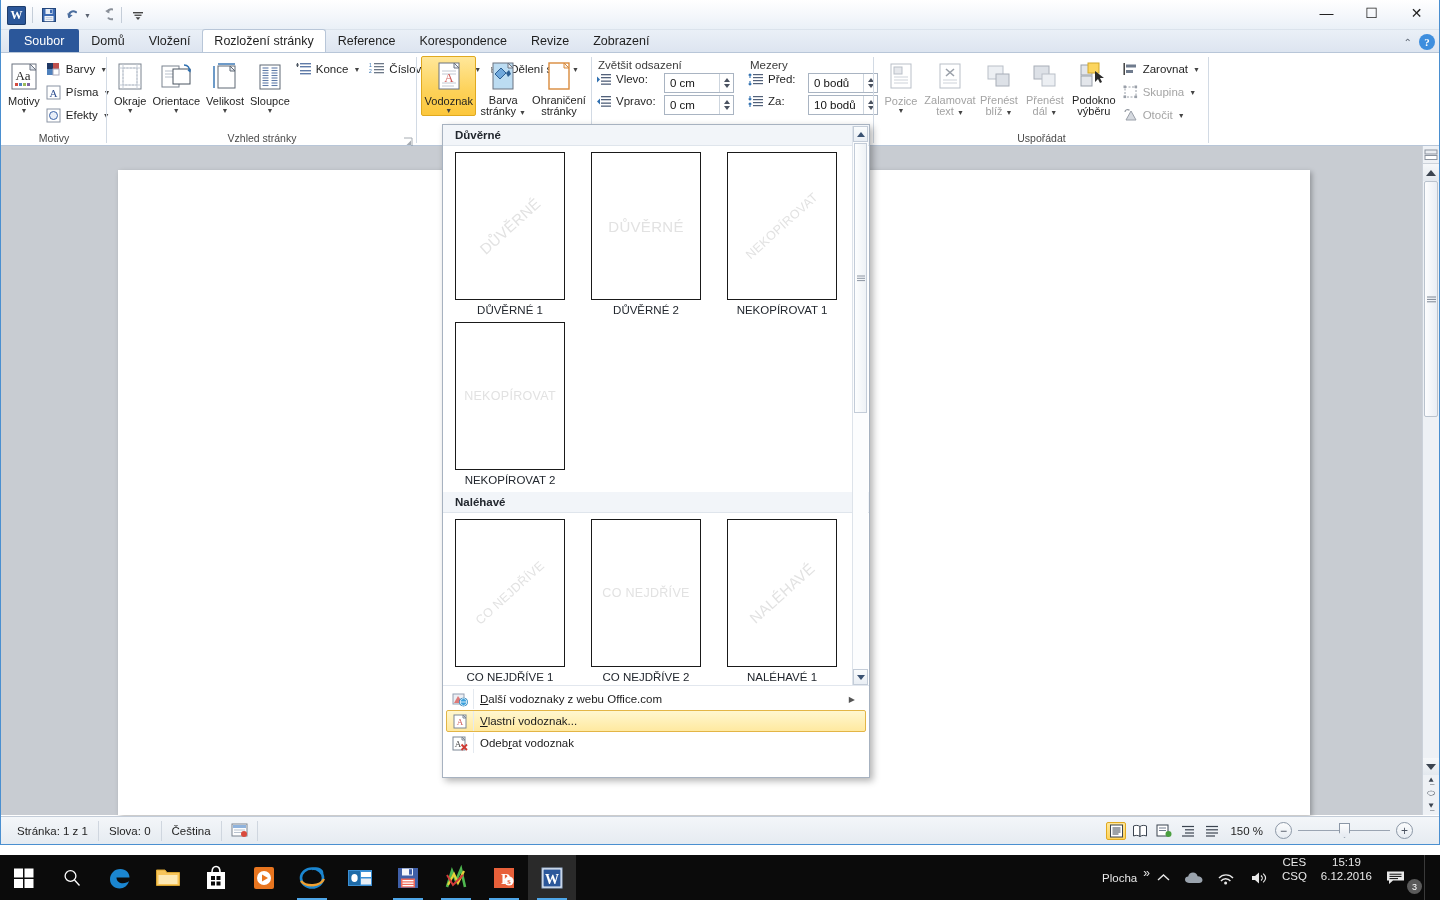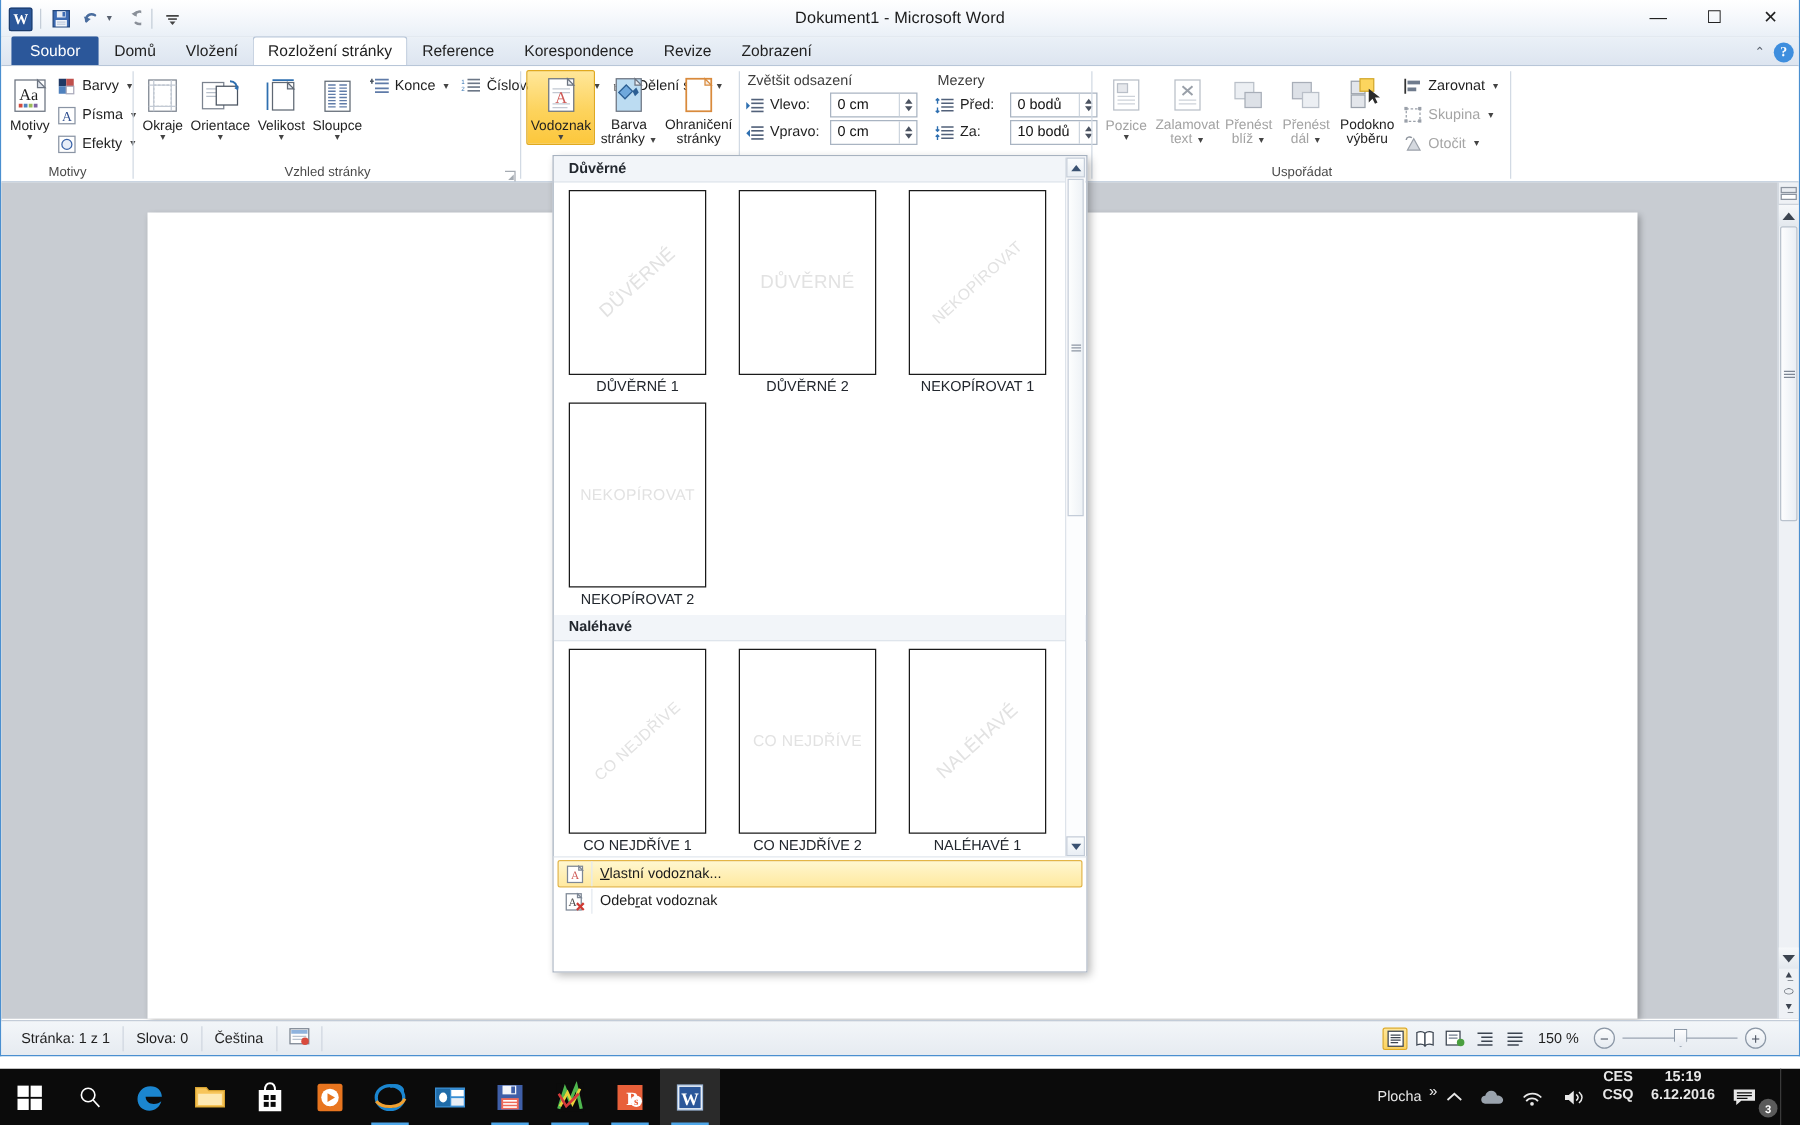--- a/index.html
+++ b/index.html
@@ -115,21 +115,21 @@
 
   .smallbtn {
     display: flex; align-items: center; gap: 4px; height: 22px;
     font-size: 11.5px; color: #1f1f1f; padding: 0 4px 0 2px;
     border: 1px solid transparent; border-radius: 2px; white-space: nowrap;
   }
   .smallbtn.dim { color: #a5a5a5; }
   .smallbtn .mini { width: 16px; height: 16px; display: flex; align-items: center; justify-content: center; }
   .smallbtn .dd { font-size: 7px; color: #444; margin-left: 1px; }
 
-  .fieldrow { display: flex; align-items: center; gap: 4px; height: 22px; font-size: 11.5px; color: #1f1f1f; }
+  .fieldrow { display: flex; align-items: flex-start; gap: 4px; height: 22px; font-size: 11.5px; color: #1f1f1f; }
   .fieldrow .flab { min-width: 44px; }
   .spinbox {
     display: flex; align-items: center; width: 70px; height: 20px;
     border: 1px solid #a9b4c2; background: #fff; font-size: 11.5px; color: #111;
   }
   .spinbox .val { flex: 1; padding-left: 5px; line-height: 18px; }
   .spinbox .arrows {
     width: 14px; height: 18px; border-left: 1px solid #cdd5de;
     display: flex; flex-direction: column; align-items: center; justify-content: center; gap: 2px;
   }
@@ -250,21 +250,21 @@
   
   .taskbar {
     position: absolute; left: 0; bottom: 0; width: 1440px; height: 45px;
     background: #0b0b0b; display: flex; align-items: center;
   }
   .tb-left { display: flex; align-items: center; height: 45px; }
   .tb-btn { width: 48px; height: 45px; display: flex; align-items: center; justify-content: center; position: relative; }
   .tb-btn.running::after { content: ""; position: absolute; left: 9px; right: 9px; bottom: 0; height: 2px; background: #4ea6e8; }
   .tb-btn.active { background: #2a2a2a; }
   .tb-right { margin-left: auto; display: flex; align-items: center; height: 45px; padding-right: 8px; color: #e8e8e8; font-size: 11.5px; }
-  .tb-right .seg { display: flex; align-items: center; padding: 0 7px; height: 45px; font-weight: bold; }
+  .tb-right .seg { display: flex; align-items: center; padding: 0 7px; height: 45px; }
   .clock { display: flex; flex-direction: column; align-items: center; line-height: 14px; font-size: 11.5px; }
   .kbd { display: flex; flex-direction: column; align-items: center; line-height: 14px; font-size: 11.5px; }
   .notif-badge {
     position: absolute; right: 2px; bottom: 6px; width: 15px; height: 15px;
     border-radius: 50%; background: #5a5a5a; color: #fff; font-size: 9px;
     display: flex; align-items: center; justify-content: center;
   }
   .peek { width: 8px; height: 45px; border-left: 1px solid #3a3a3a; }
   .desktop-label { padding: 0 6px; }
 </style>
@@ -305,21 +305,20 @@
         <div class="sep"></div>
         <div class="ico">
           <svg width="14" height="14" viewBox="0 0 14 14">
             <rect x="2" y="4" width="10" height="1.4" fill="#444"></rect>
             <rect x="3.5" y="6.6" width="7" height="1.3" fill="#444"></rect>
             <path d="M4.6 9.2 L9.4 9.2 L7 12 Z" fill="#444"></path>
           </svg>
         </div>
       </div>
 
-      <div class="win-title">Dokument1  -  Microsoft Word</div>
 
       <div class="wincontrols">
         <div>—</div>
         <div>☐</div>
         <div class="close">✕</div>
       </div>
     </div>
 
     <div class="tabstrip">
       <div class="tab file">Soubor</div>
@@ -938,20 +937,33 @@
               </svg>
           </div>
           <div class="gtrack"></div>
           <div class="ga">
               <span class="tri-sm dn"></span>
             </div>
         </div>
       </div>
 
       <div class="wm-cmds">
+        <div class="wm-cmd">
+          <span class="cico">
+            <svg width="16" height="15" viewBox="0 0 16 15">
+              <rect x="1" y="2" width="11" height="10" fill="#eceff4" stroke="#93a0b2"></rect>
+              <path d="M2 11 L6 4 L11 11 Z" fill="#d9534f" opacity=".75"></path>
+              <circle cx="11.5" cy="10" r="4" fill="#3aa0dd" stroke="#1f7ab5"></circle>
+              <path d="M8 10 h7 M11.5 6.2 a5 4 0 0 1 0 7.6 a5 4 0 0 1 0 -7.6" fill="none" stroke="#ffffff" stroke-width=".8"></path>
+            </svg>
+          </span>
+          <span class="vbar"></span>
+          <span class="ctext"><span class="u">D</span>alší vodoznaky z webu Office.com</span>
+          <span class="submark">▶</span>
+        </div>
 
         <div class="wm-cmd hl">
           <span class="cico">
             <svg width="16" height="15" viewBox="0 0 16 15">
               <rect x="2" y="1" width="12" height="13" fill="#fff" stroke="#7d8795"></rect>
               <path d="M11 1 L14 4 L11 4 Z" fill="#eef1f5" stroke="#7d8795"></path>
               <text x="8" y="11" font-size="9" font-family="Liberation Serif, serif" fill="#cf5a57" text-anchor="middle">A</text>
             </svg>
           </span>
           <span class="vbar"></span>

